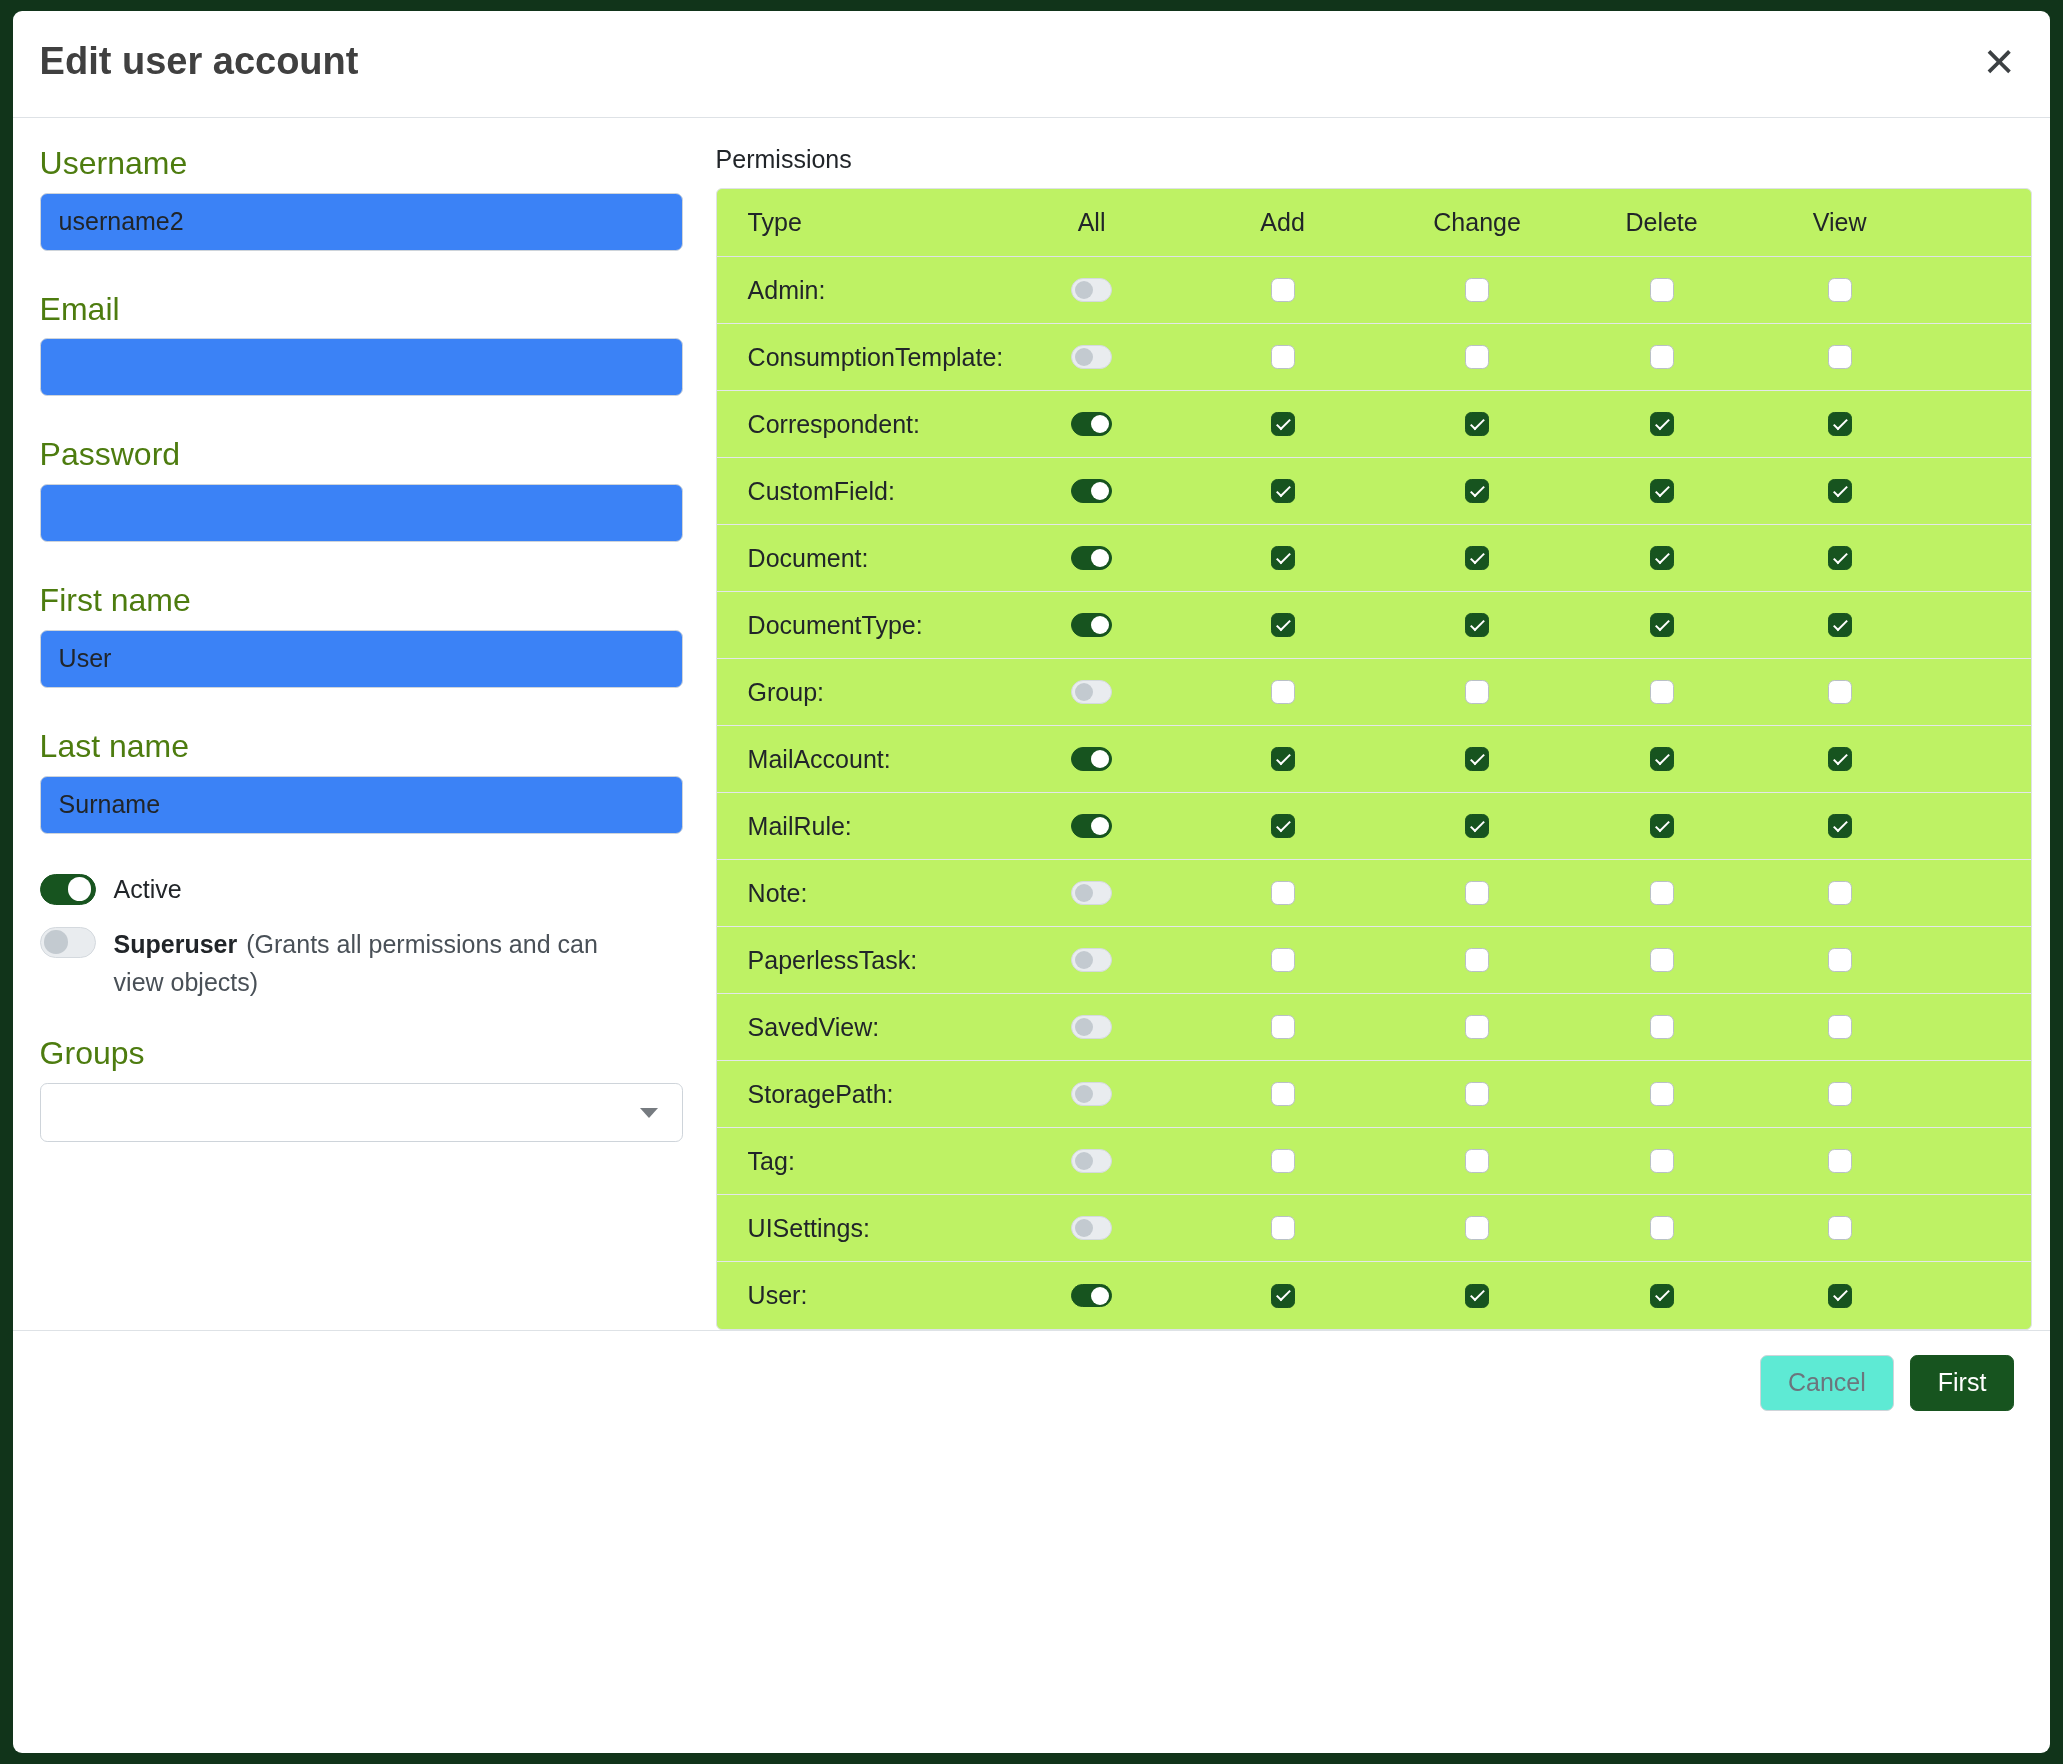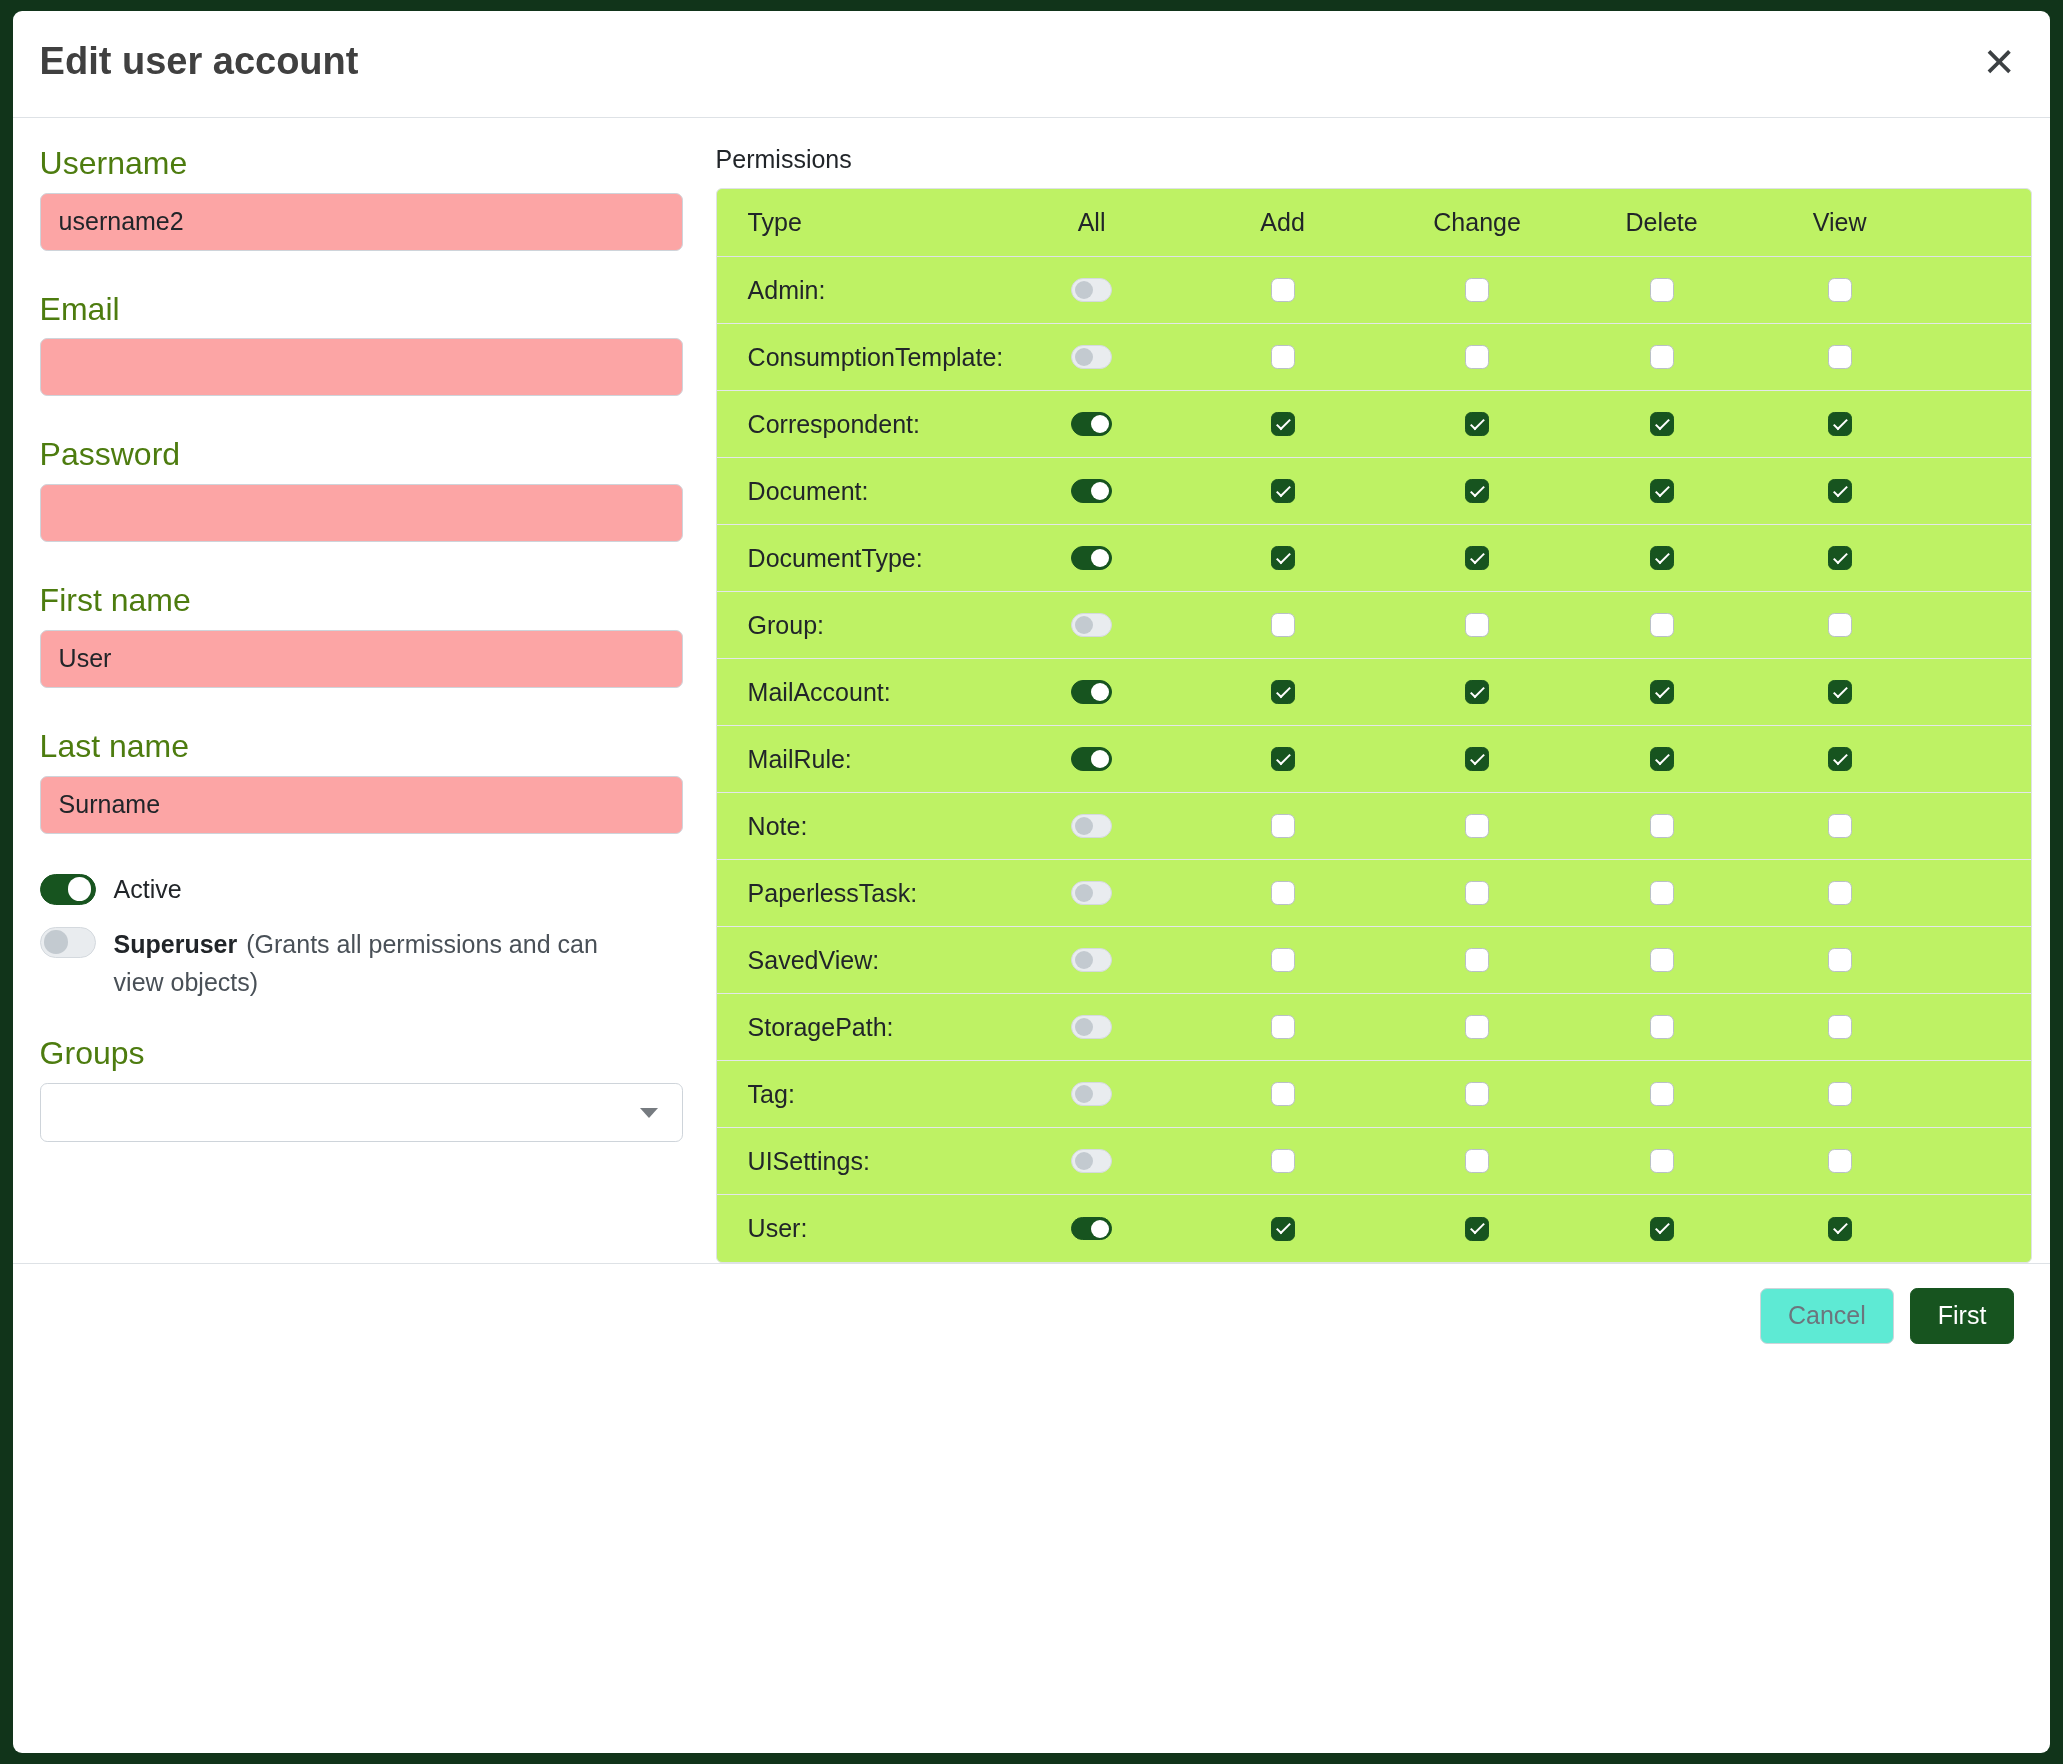--- a/index.html
+++ b/index.html
@@ -64,21 +64,21 @@
   }
   .text-input {
     width:100%;
     height:58px;
     border:0.9px solid #ced4da;
     border-radius:7.2px;
     padding:8px 18px;
     font-size:25px;
     color:#212529;
     font-family:"Liberation Sans", sans-serif;
-    background:#fca5a5;
+    background:#3b82f6;
     outline:none;
   }
   
   .switch {
     position:relative;
     border-radius:899px;
     background:#e9ecef;
     border:0.9px solid #d4d9de;
     flex-shrink:0;
     cursor:pointer;
@@ -340,20 +340,40 @@
                 <div class="checkbox checked"></div>
               </div>
               <div class="perm-cell">
                 <div class="checkbox checked"></div>
               </div>
               <div class="perm-cell">
                 <div class="checkbox checked"></div>
               </div>
             </div>
             <div class="perm-row">
+              <div class="perm-type">CustomField:</div>
+              <div class="perm-cell">
+                <div class="switch sm on">
+                  <span class="knob"></span>
+                </div>
+              </div>
+              <div class="perm-cell">
+                <div class="checkbox checked"></div>
+              </div>
+              <div class="perm-cell">
+                <div class="checkbox checked"></div>
+              </div>
+              <div class="perm-cell">
+                <div class="checkbox checked"></div>
+              </div>
+              <div class="perm-cell">
+                <div class="checkbox checked"></div>
+              </div>
+            </div>
+            <div class="perm-row">
               <div class="perm-type">Document:</div>
               <div class="perm-cell">
                 <div class="switch sm on">
                   <span class="knob"></span>
                 </div>
               </div>
               <div class="perm-cell">
                 <div class="checkbox checked"></div>
               </div>
               <div class="perm-cell">

